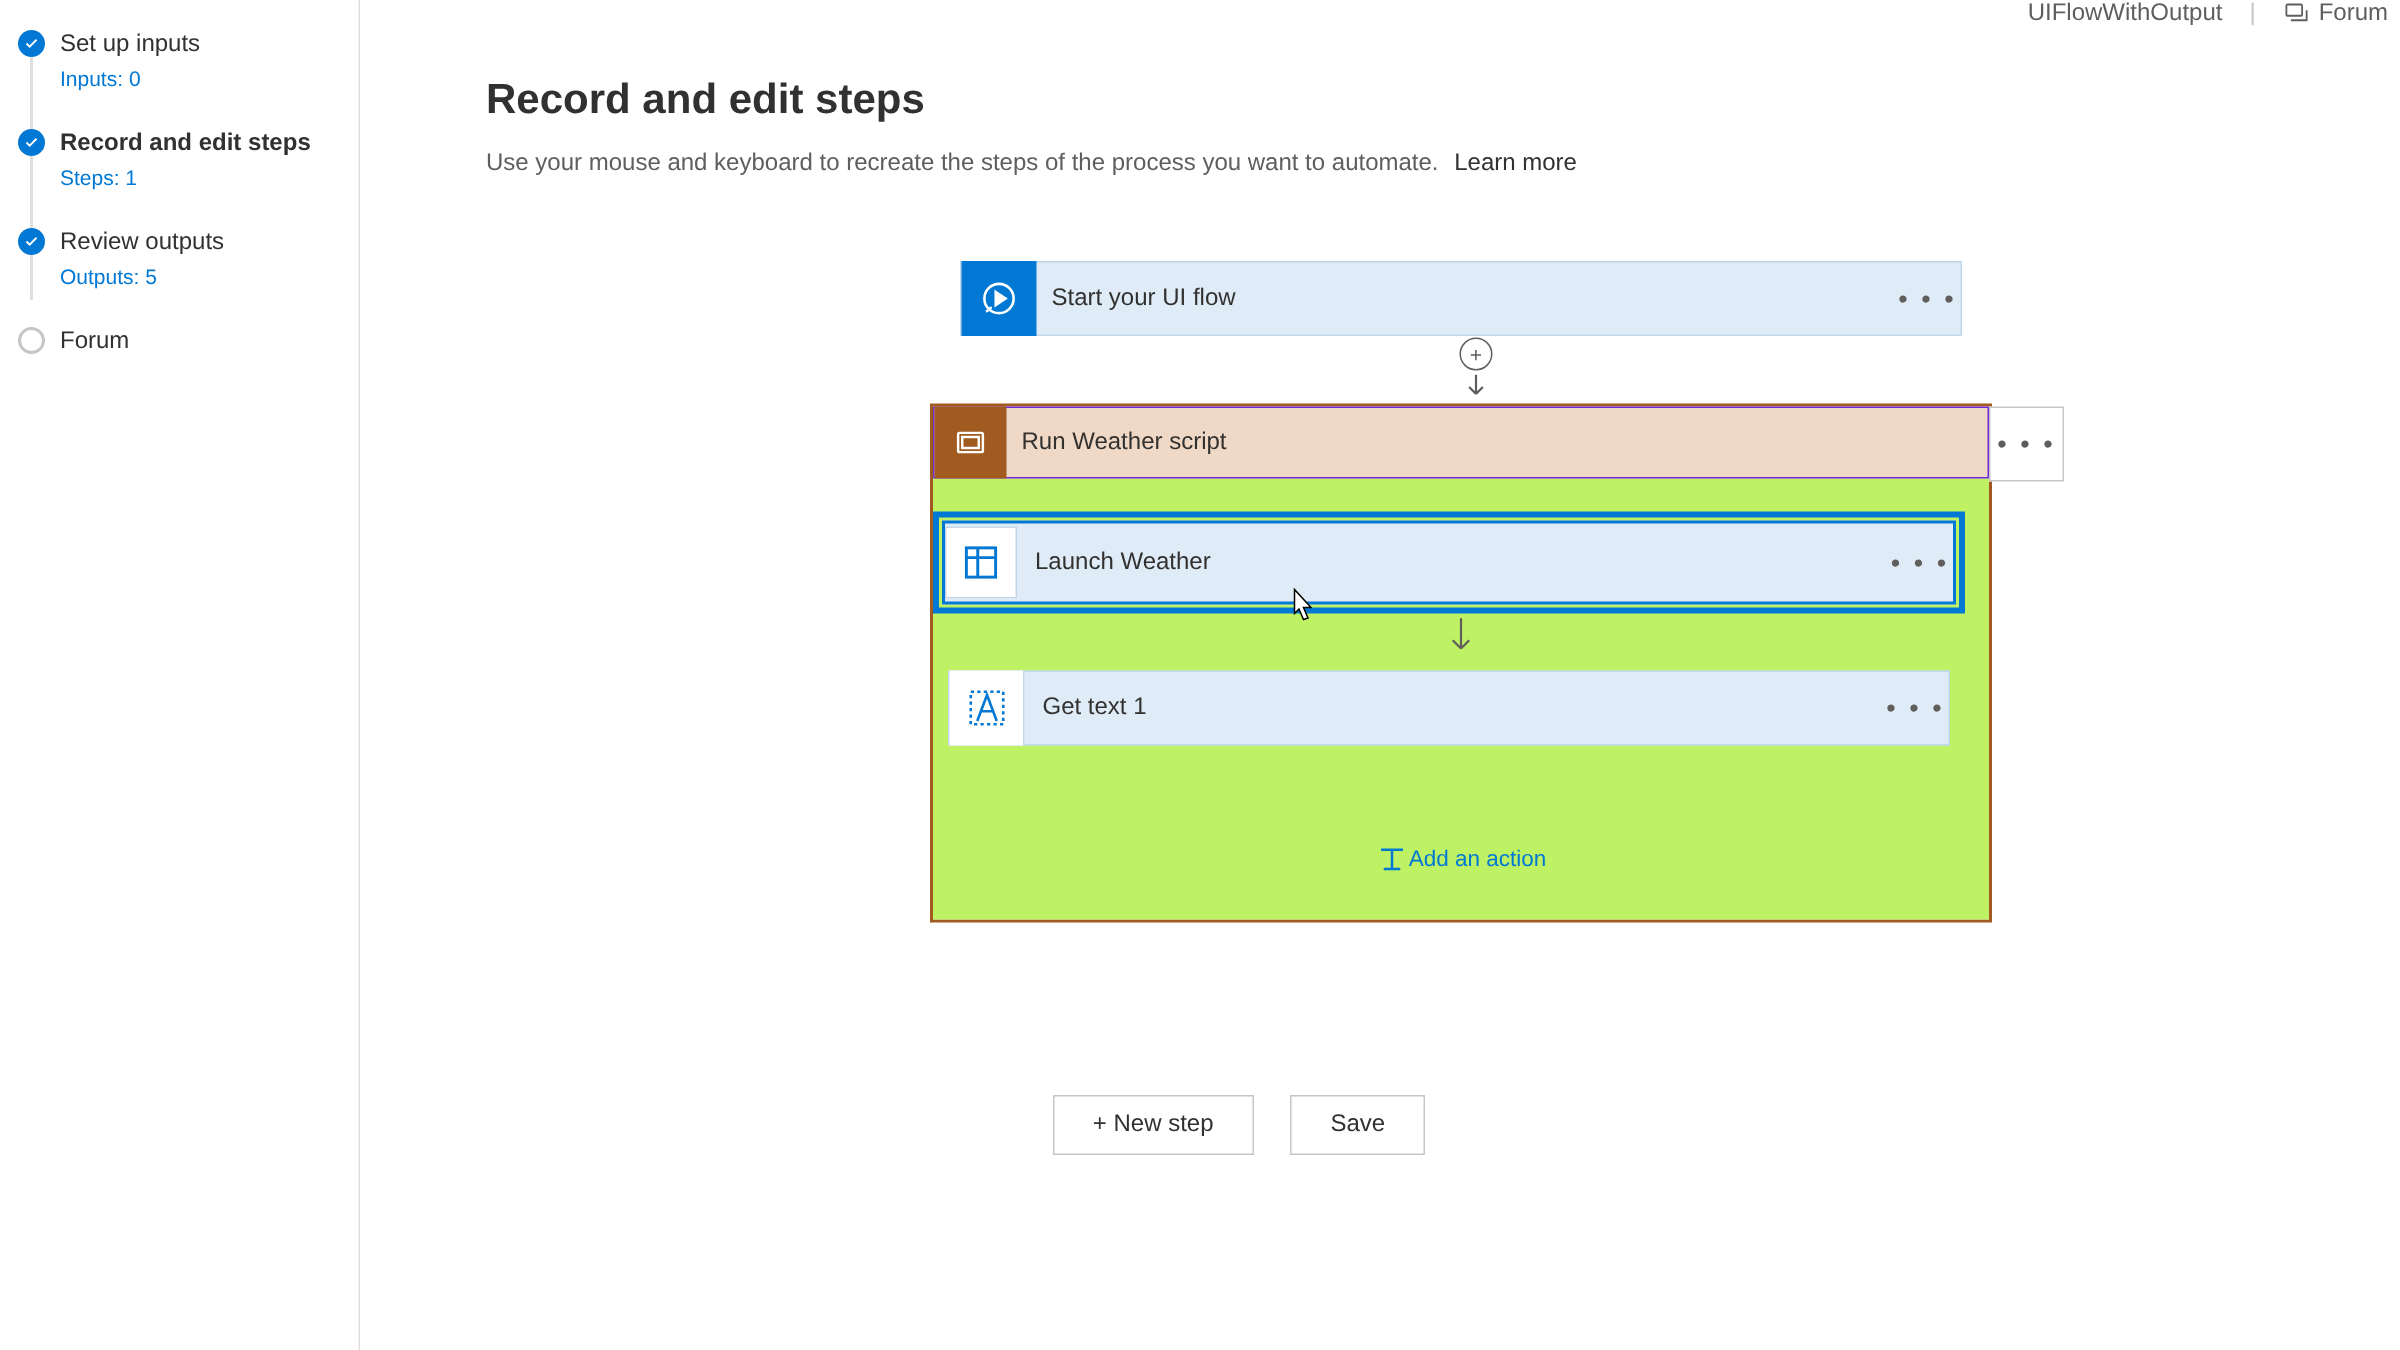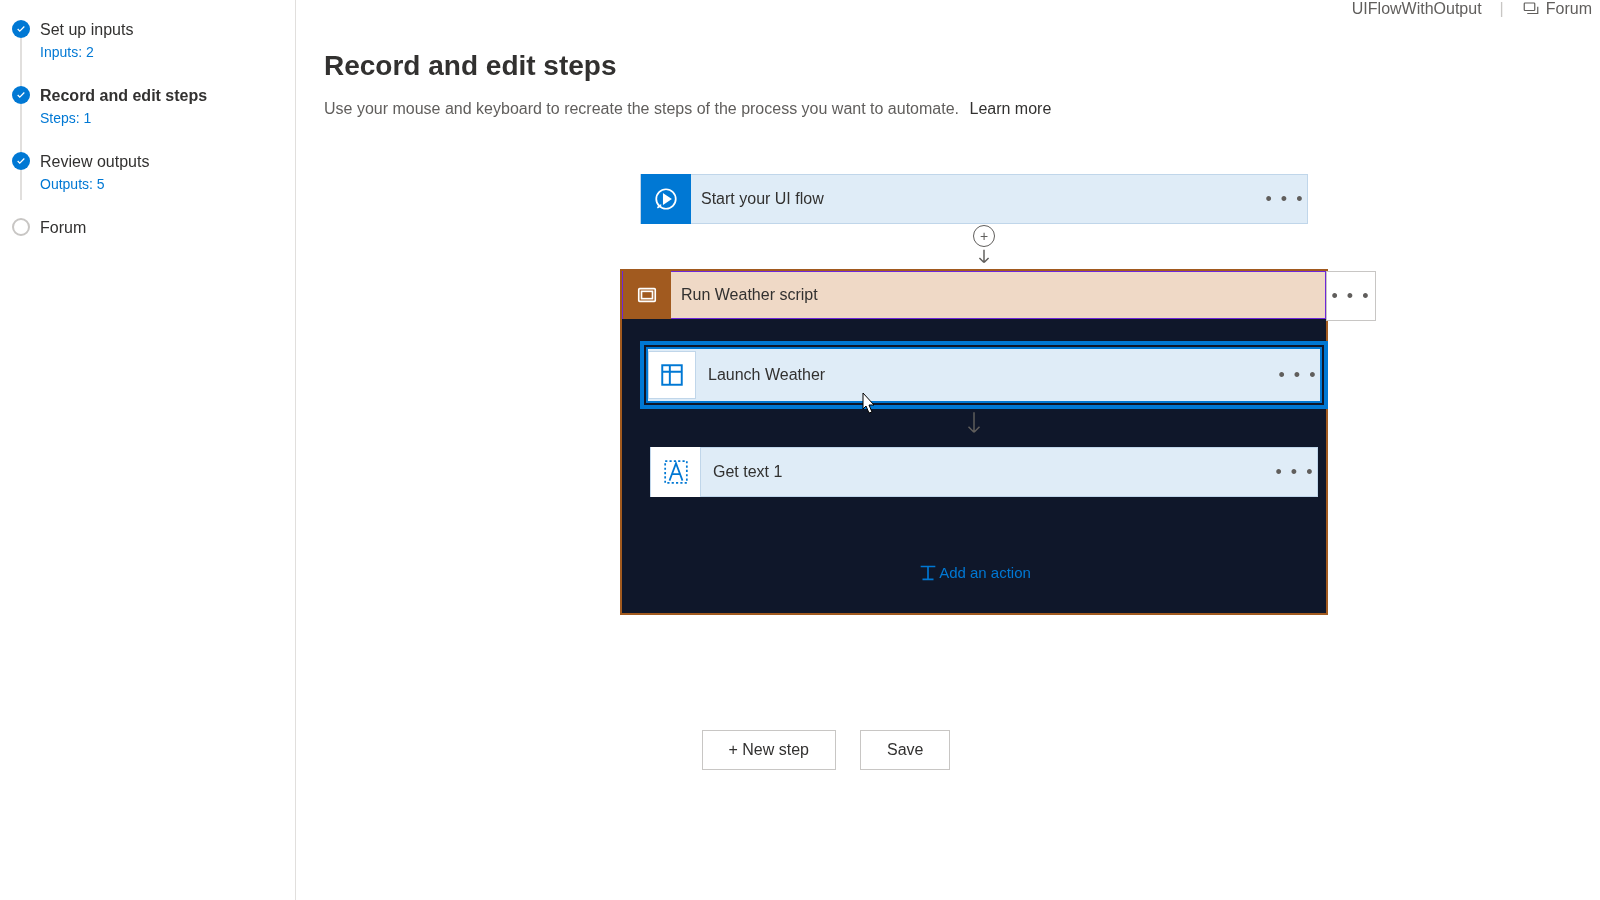--- a/index.html
+++ b/index.html
@@ -4,21 +4,21 @@
 <style>
 * { box-sizing: border-box; margin: 0; padding: 0; font-family: "Segoe UI", sans-serif; }
 body { background: #fff; color: #323130; width: 1600px; height: 900px; overflow: hidden; position: relative; }
 
 
 .header-right { position: absolute; top: 0; right: 0; display: flex; align-items: center; gap: 18px; padding: 0 8px; font-size: 16px; color: #605e5c; }
 .header-right .divider { color: #c8c6c4; }
 .forum-link { display: flex; align-items: center; gap: 6px; cursor: pointer; }
 
 
-.sidebar { position: absolute; left: 0; top: 0; width: 296px; height: 100%; border-right: 1px solid #e1dfdd; padding-top: 14px; }
+.sidebar { position: absolute; left: 0; top: 0; width: 240px; height: 100%; border-right: 1px solid #e1dfdd; padding-top: 14px; }
 .step-item { padding: 6px 12px 6px 40px; position: relative; cursor: pointer; }
 .step-dot { position: absolute; left: 12px; top: 6px; width: 18px; height: 18px; border-radius: 50%; display: flex; align-items: center; justify-content: center; }
 .step-dot.done { background: #0078d4; }
 .step-dot.done svg { width: 10px; height: 10px; fill: #fff; }
 .step-dot.empty { background: #fff; border: 2px solid #c8c6c4; }
 .vline { position: absolute; left: 20px; top: 24px; width: 2px; height: 52px; background: #e1dfdd; }
 .vline.short { height: 30px; }
 .step-title { font-size: 16px; color: #323130; line-height: 20px; }
 .step-title.current { font-weight: 600; }
 .step-sub { font-size: 14px; color: #0078d4; margin-top: 4px; }
@@ -41,21 +41,21 @@
 .start-card { left: 316px; top: 0; width: 668px; }
 .start-card .icon-box { background: #0078d4; }
 
 
 .group { position: absolute; left: 296px; top: 95px; width: 708px; border: 2px solid #a15a1f; background: #fff; }
 .group-header { display: flex; align-items: center; height: 48px; background: #efd9c6; border: 1px solid #6d28d9; position: relative; }
 .group-header .icon-box { width: 48px; height: 48px; background: #a15a1f; display: flex; align-items: center; justify-content: center; }
 .group-header .label { flex: 1; font-size: 16px; padding-left: 10px; }
 .group-header .ellipsis-box { position: absolute; right: -51px; top: -1px; width: 50px; height: 50px; border: 1px solid #c8c6c4; background: #fff; display: flex; align-items: center; justify-content: center; font-size: 18px; letter-spacing: 2px; color: #605e5c; cursor: pointer; }
 
-.group-body { padding: 28px 20px 30px; background: #0f172a; }
+.group-body { padding: 28px 2px 30px; background: #bef264; }
 
 
 .launch-card { display: flex; align-items: center; height: 56px; background: #dfecf7; border: 2px solid #0078d4; outline: 4px solid #0078d4; outline-offset: 2px; position: relative; width: 676px; margin-left: 4px; }
 .launch-card .icon-box { width: 48px; height: 48px; background: #fff; border: 1px solid #c0d6ea; margin-left: 0; display:flex; align-items:center; justify-content:center; }
 .launch-card .label { flex:1; padding-left: 12px; font-size:16px; }
 .launch-card .ellipsis { width:44px; text-align:center; font-size:18px; letter-spacing:2px; color:#605e5c; cursor:pointer; }
 
 .gettext-card { display:flex; align-items:center; height:50px; background:#dfecf7; border:1px solid #c0d6ea; width: 668px; margin-left: 8px; margin-top: 44px; }
 .gettext-card .icon-box { width:50px; height:50px; background:#fff; border-right:1px solid #c0d6ea; display:flex; align-items:center; justify-content:center;}
 .gettext-card .label { flex:1; padding-left:12px; font-size:16px; }
@@ -92,21 +92,21 @@
 
 <div class="sidebar">
   <div class="step-item">
     <div class="step-dot done">
         <svg viewBox="0 0 24 24">
           <path d="M20 6L9 17l-5-5" stroke="#fff" stroke-width="3" fill="none"></path>
         </svg>
       </div>
     <div class="vline"></div>
     <div class="step-title">Set up inputs</div>
-    <div class="step-sub">Inputs: 2</div>
+    <div class="step-sub">Inputs: 0</div>
   </div>
   <div class="step-item" style="margin-top:14px">
     <div class="step-dot done">
         <svg viewBox="0 0 24 24">
           <path d="M20 6L9 17l-5-5" stroke="#fff" stroke-width="3" fill="none"></path>
         </svg>
       </div>
     <div class="vline"></div>
     <div class="step-title current">Record and edit steps</div>
     <div class="step-sub">Steps: 1</div>

